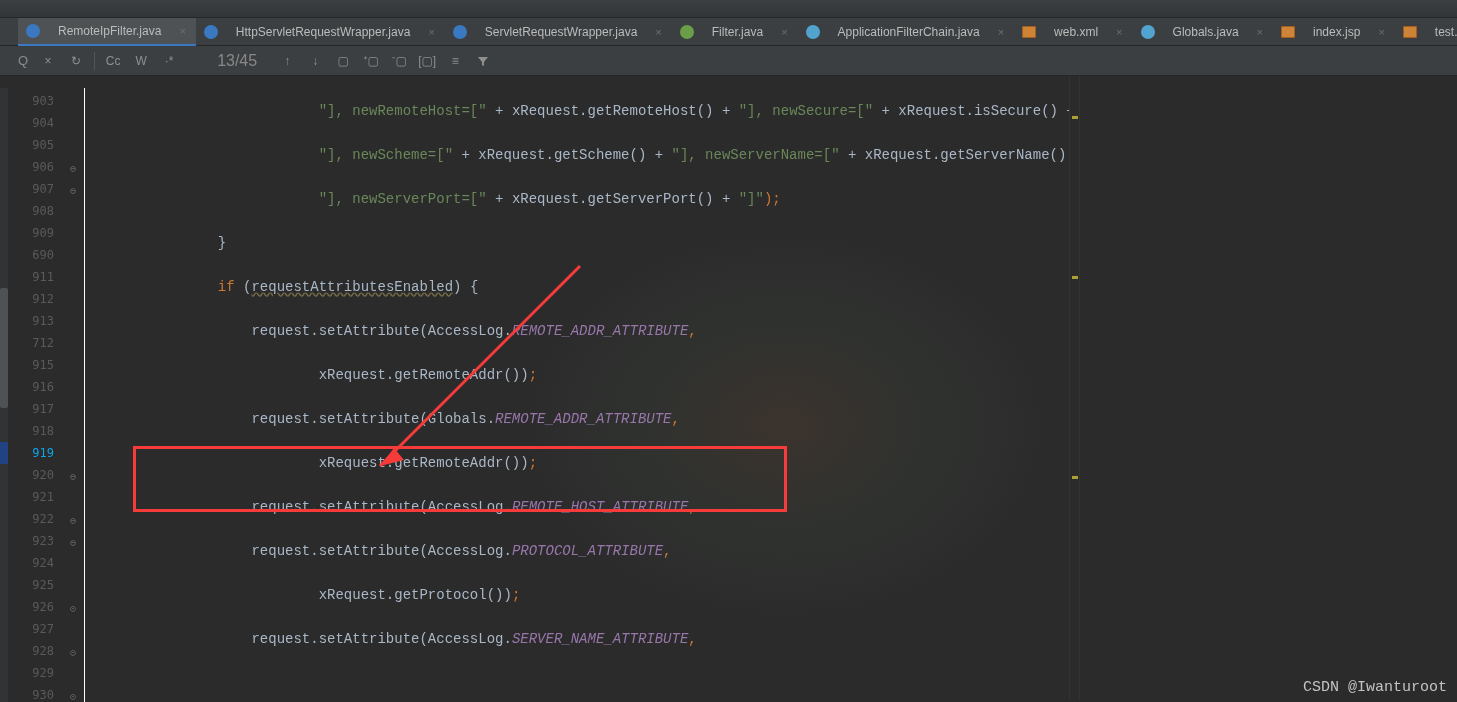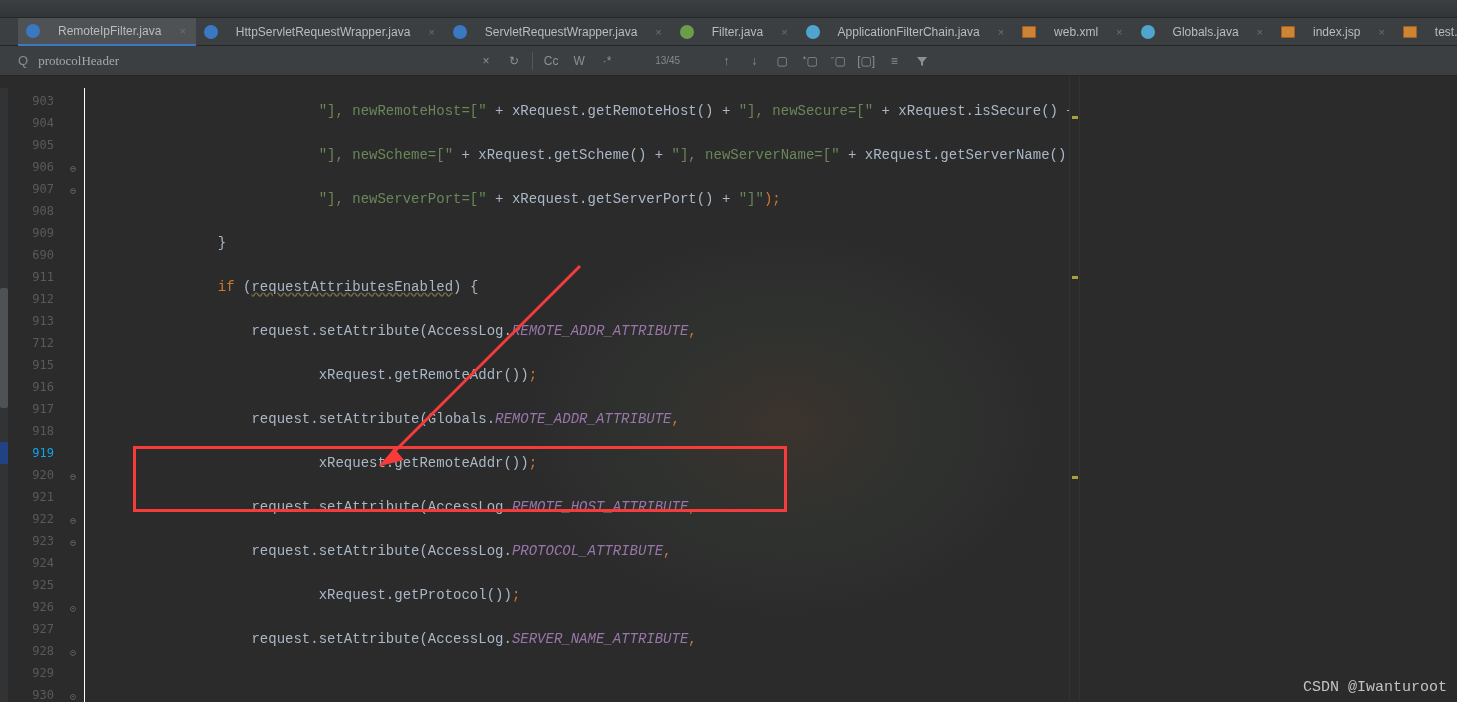--- a/index.html
+++ b/index.html
@@ -13,21 +13,21 @@
 .icon-java { width:14px; height:14px; border-radius:50%; display:inline-block; }
 .ic-blue { background:#3a78c2; }
 .ic-green { background:#6c9e4a; }
 .ic-ltblue { background:#52a4d0; }
 .ic-orange { background:#cd8437; box-shadow:inset 0 0 0 1px #a45f1e; width:14px; height:12px; border-radius:2px; }
 .toolbar { display:flex; align-items:center; height:30px; background:#3c3f41; border-bottom:1px solid #242627; gap:8px; padding-left:18px; }
 .search-icon { color:#8a8a8a; font-size:13px; margin-right:2px; }
 .search-in { background:transparent; border:none; color:#a8a8a8; font-size:13px; width:430px; outline:none; font-family:"Segoe UI"; }
 .tool-btn { color:#8f8f8f; font-size:12px; display:inline-flex; align-items:center; justify-content:center; width:20px; height:20px; cursor:pointer; }
 .sep { width:1px; height:18px; background:#555; }
-.count { color:#888; font-size:10px; margin-left:30px; margin-right:28px; }
+.count { color:#888; font-size:16px; margin-left:30px; margin-right:12px; }
 .editor-wrap { position:relative; height:624px; background:#2b2b2b; }
 .bg-img { position:absolute; left:85px; right:388px; top:0; bottom:0; background:radial-gradient(ellipse 350px 260px at 700px 350px, rgba(90,65,50,0.35) 0%, rgba(60,70,60,0.25) 40%, rgba(43,43,43,0) 75%); pointer-events:none; }
 .gutter-area { position:absolute; left:0; top:12px; width:85px; height:100%; border-right:1px solid #ffffff; }
 .gutter { display:flex; flex-direction:column; padding-top:2px; }
 .ln { height:22px; line-height:22px; text-align:right; color:#5a5a5a; font-family:Consolas,monospace; font-size:12px; padding-right:30px; position:relative; }
 .ln.hl { color:#0ea5e9; }
 .ln .fold { position:absolute; right:8px; top:2px; color:#6a6a6a; font-size:10px; }
 .left-bar { position:absolute; left:0; top:0; width:8px; height:100%; background:#313335; }
 .sel-indicator { position:absolute; left:0; width:8px; height:22px; background:#214283; }
 .right-rail { position:absolute; right:378px; top:0; width:10px; height:100%; border-left:1px solid #333; background:#2b2b2b; }
@@ -93,21 +93,20 @@
     </div>
   <div class="tab">
       <span class="icon-java ic-orange"></span>
       <span class="lbl">test.jsp</span>
       <span class="close">×</span>
     </div>
 </div>
 
 <div class="toolbar">
   <span class="search-icon">Q</span>
-  <input class="search-in" value="protocolHeader" style="">
   <span class="tool-btn">×</span>
   <span class="tool-btn">↻</span>
   <span class="sep"></span>
   <span class="tool-btn">Cc</span>
   <span class="tool-btn">W</span>
   <span class="tool-btn">·*</span>
   <span class="count">13/45</span>
   <span class="tool-btn">↑</span>
   <span class="tool-btn">↓</span>
   <span class="tool-btn">▢</span>

